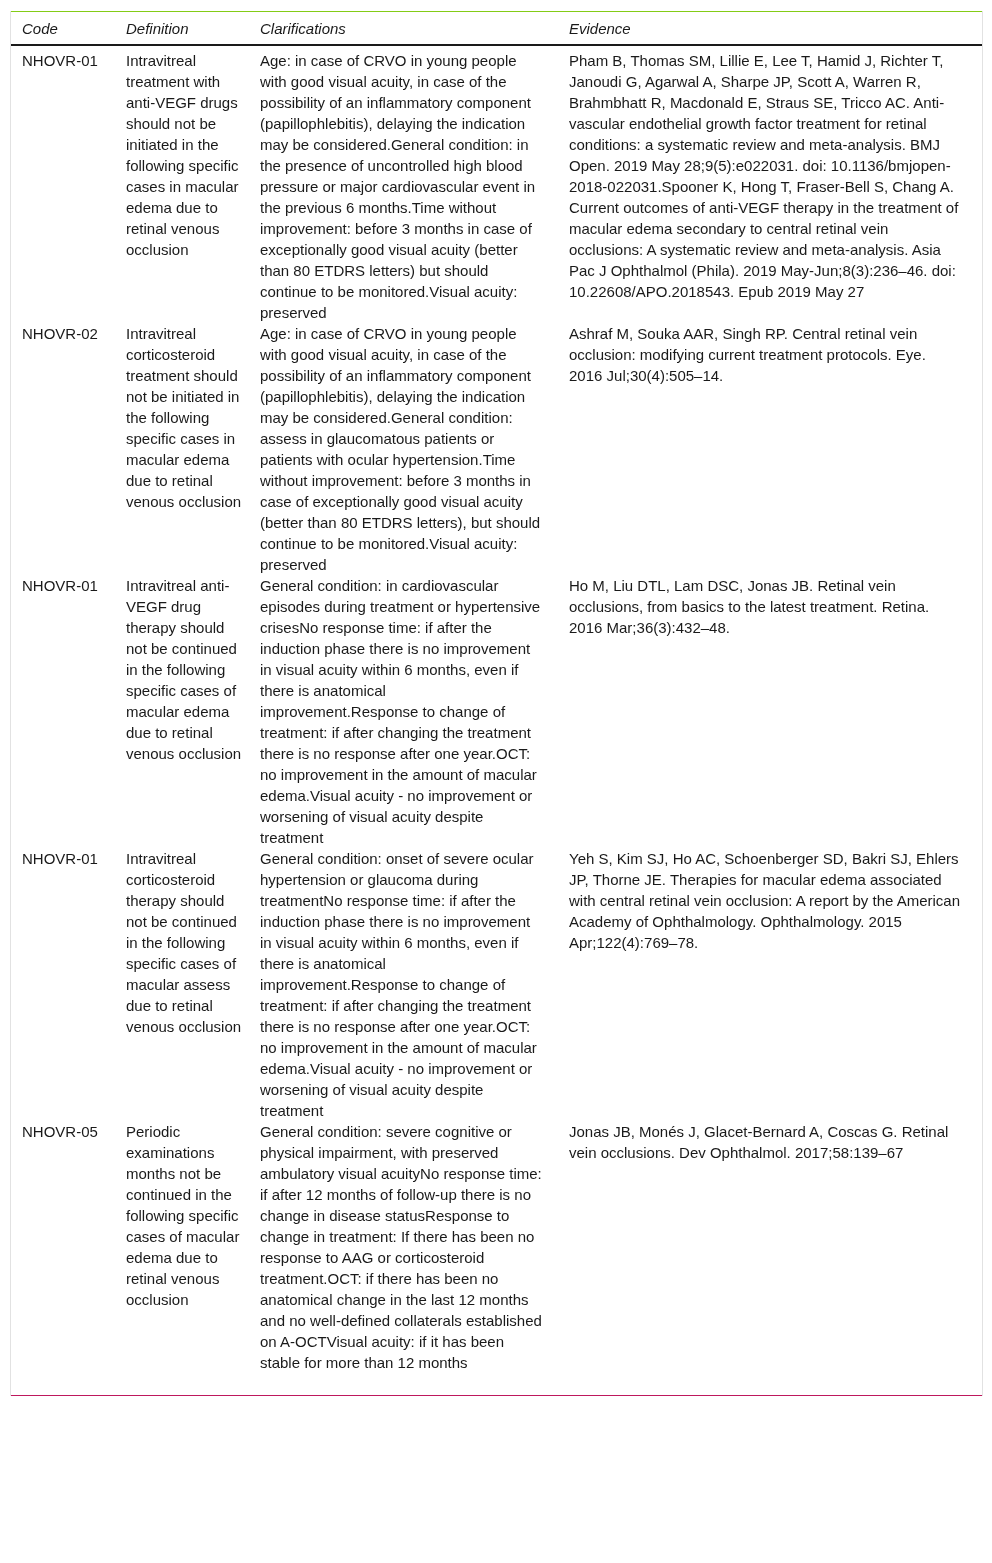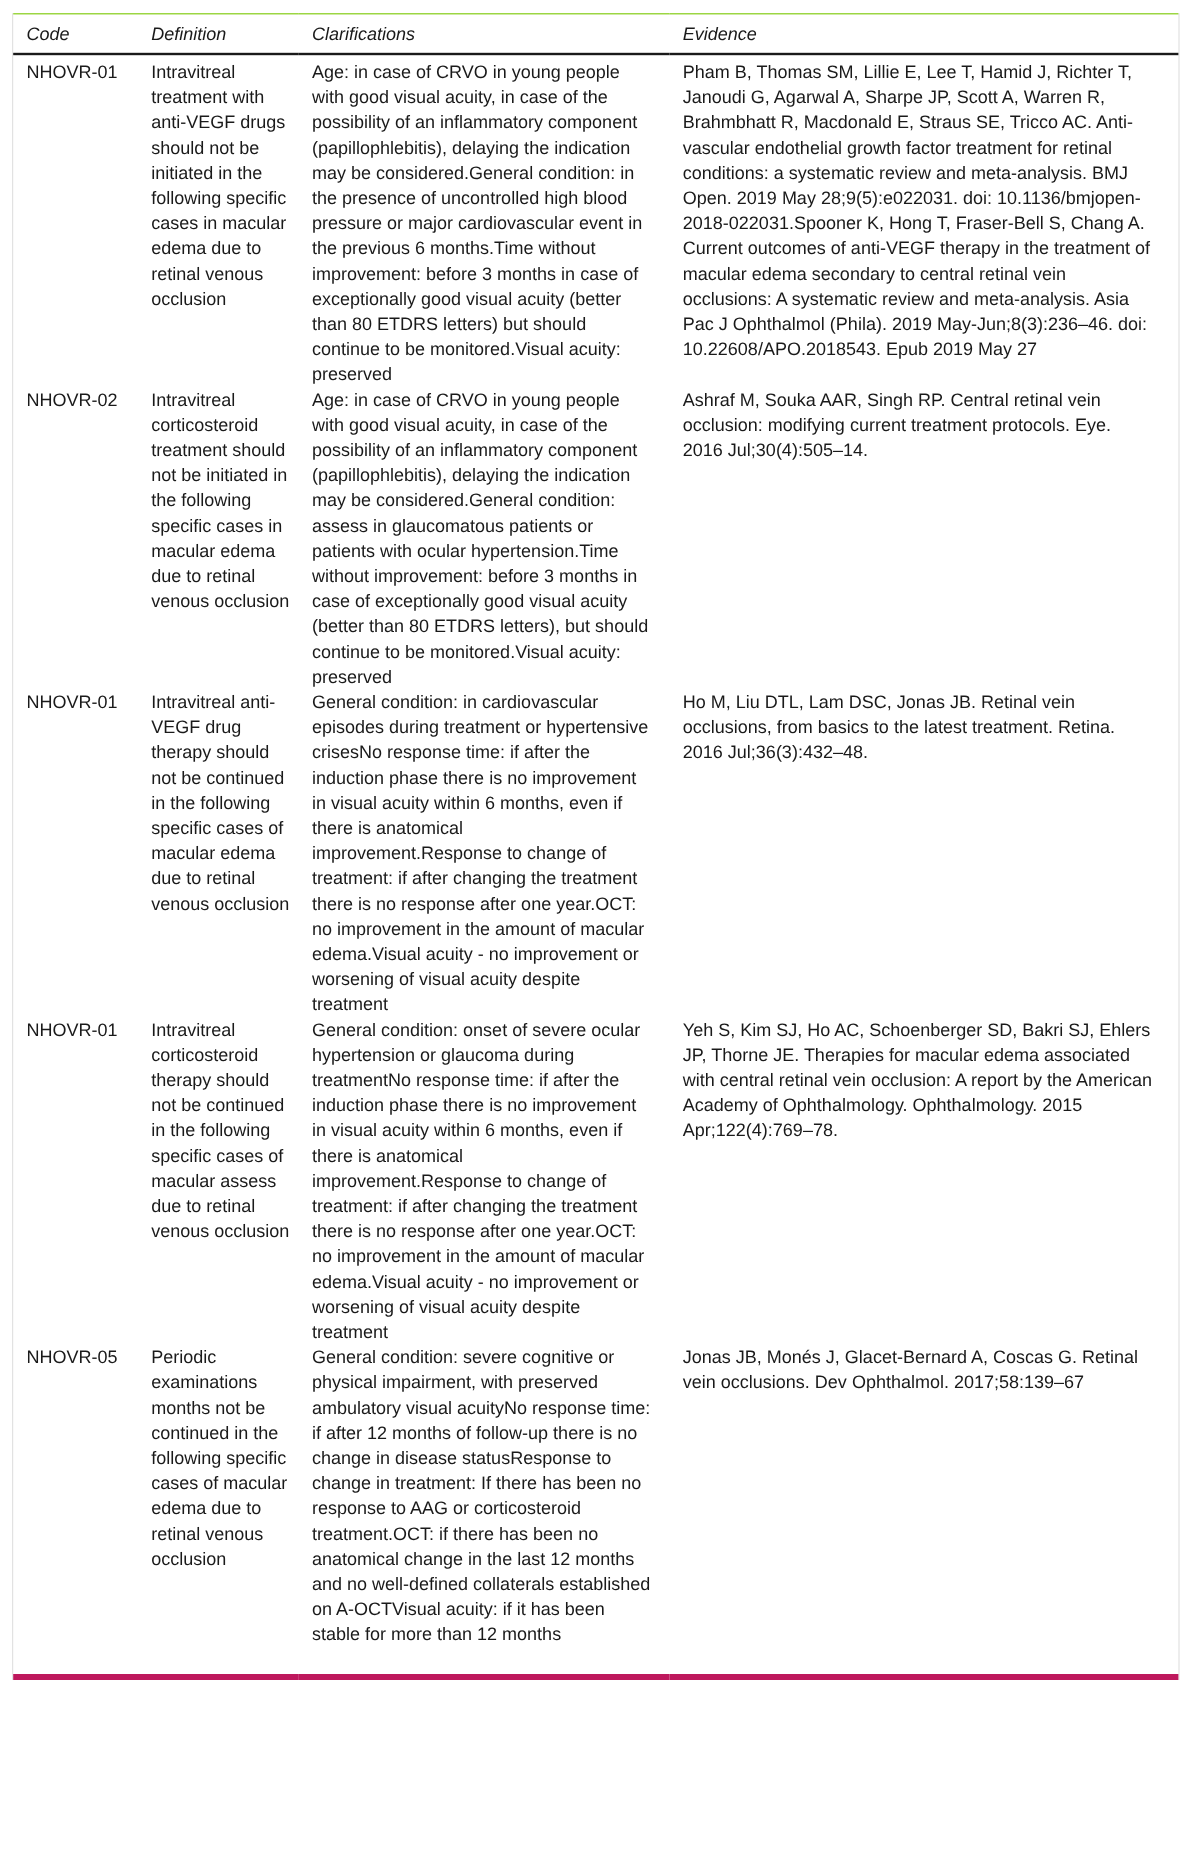--- a/index.html
+++ b/index.html
@@ -39,21 +39,21 @@
       padding: 6px 8px 5px 11px;
       vertical-align: top;
     }
     td {
       padding: 0 8px 0 11px;
       vertical-align: top;
       text-align: left;
     }
     tbody tr:first-child td { padding-top: 4px; }
     tbody tr:last-child td { padding-bottom: 22px; }
-    tbody tr:last-child { border-bottom: 5px solid #be185d; }
+    tbody tr:last-child { border-bottom: 1px solid #be185d; }
     col.c-code { width: 104px; }
     col.c-def { width: 134px; }
     col.c-clar { width: 309px; }
     col.c-evid { width: auto; }
     td.def { padding-right: 6px; }
     td.clar { padding-right: 14px; }
     td.evid { padding-right: 20px; }
   </style>
 </head>
 <body>
@@ -84,21 +84,21 @@
       <tr>
         <td class="code">NHOVR-02</td>
         <td class="def">Intravitreal corticosteroid treatment should not be initiated in the following specific cases in macular edema due to retinal venous occlusion</td>
         <td class="clar">Age: in case of CRVO in young people with good visual acuity, in case of the possibility of an inflammatory component (papillophlebitis), delaying the indication may be considered.General condition: assess in glaucomatous patients or patients with ocular hypertension.Time without improvement: before 3 months in case of exceptionally good visual acuity (better than 80 ETDRS letters), but should continue to be monitored.Visual acuity: preserved</td>
         <td class="evid">Ashraf M, Souka AAR, Singh RP. Central retinal vein occlusion: modifying current treatment protocols. Eye. 2016 Jul;30(4):505–14.</td>
       </tr>
       <tr>
         <td class="code">NHOVR-01</td>
         <td class="def">Intravitreal anti-VEGF drug therapy should not be continued in the following specific cases of macular edema due to retinal venous occlusion</td>
         <td class="clar">General condition: in cardiovascular episodes during treatment or hypertensive crisesNo response time: if after the induction phase there is no improvement in visual acuity within 6 months, even if there is anatomical improvement.Response to change of treatment: if after changing the treatment there is no response after one year.OCT: no improvement in the amount of macular edema.Visual acuity - no improvement or worsening of visual acuity despite treatment</td>
-        <td class="evid">Ho M, Liu DTL, Lam DSC, Jonas JB. Retinal vein occlusions, from basics to the latest treatment. Retina. 2016 Jul;36(3):432–48.</td>
+        <td class="evid">Ho M, Liu DTL, Lam DSC, Jonas JB. Retinal vein occlusions, from basics to the latest treatment. Retina. 2016 Mar;36(3):432–48.</td>
       </tr>
       <tr>
         <td class="code">NHOVR-01</td>
         <td class="def">Intravitreal corticosteroid therapy should not be continued in the following specific cases of macular assess due to retinal venous occlusion</td>
         <td class="clar">General condition: onset of severe ocular hypertension or glaucoma during treatmentNo response time: if after the induction phase there is no improvement in visual acuity within 6 months, even if there is anatomical improvement.Response to change of treatment: if after changing the treatment there is no response after one year.OCT: no improvement in the amount of macular edema.Visual acuity - no improvement or worsening of visual acuity despite treatment</td>
         <td class="evid">Yeh S, Kim SJ, Ho AC, Schoenberger SD, Bakri SJ, Ehlers JP, Thorne JE. Therapies for macular edema associated with central retinal vein occlusion: A report by the American Academy of Ophthalmology. Ophthalmology. 2015 Apr;122(4):769–78.</td>
       </tr>
       <tr>
         <td class="code">NHOVR-05</td>
         <td class="def">Periodic examinations months not be continued in the following specific cases of macular edema due to retinal venous occlusion</td>

